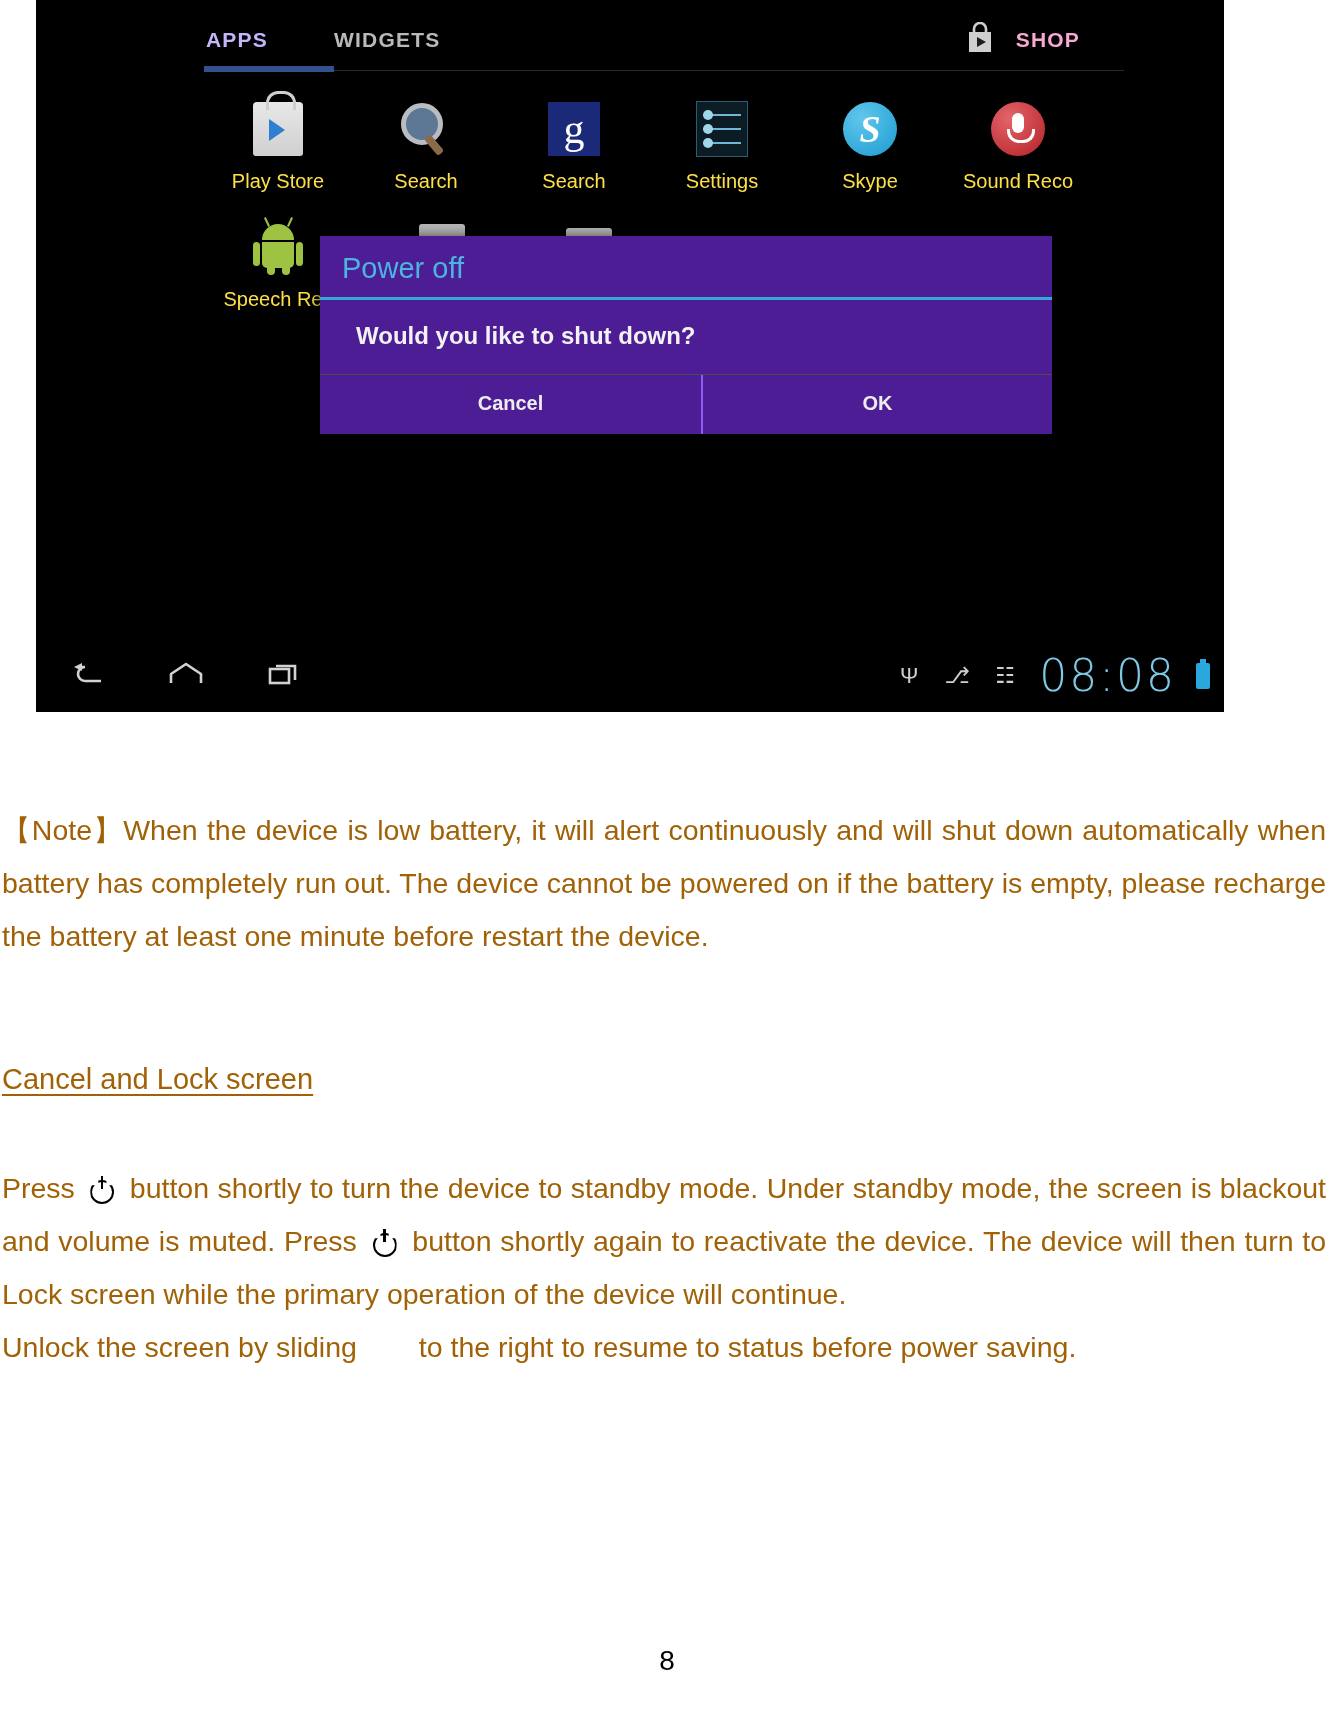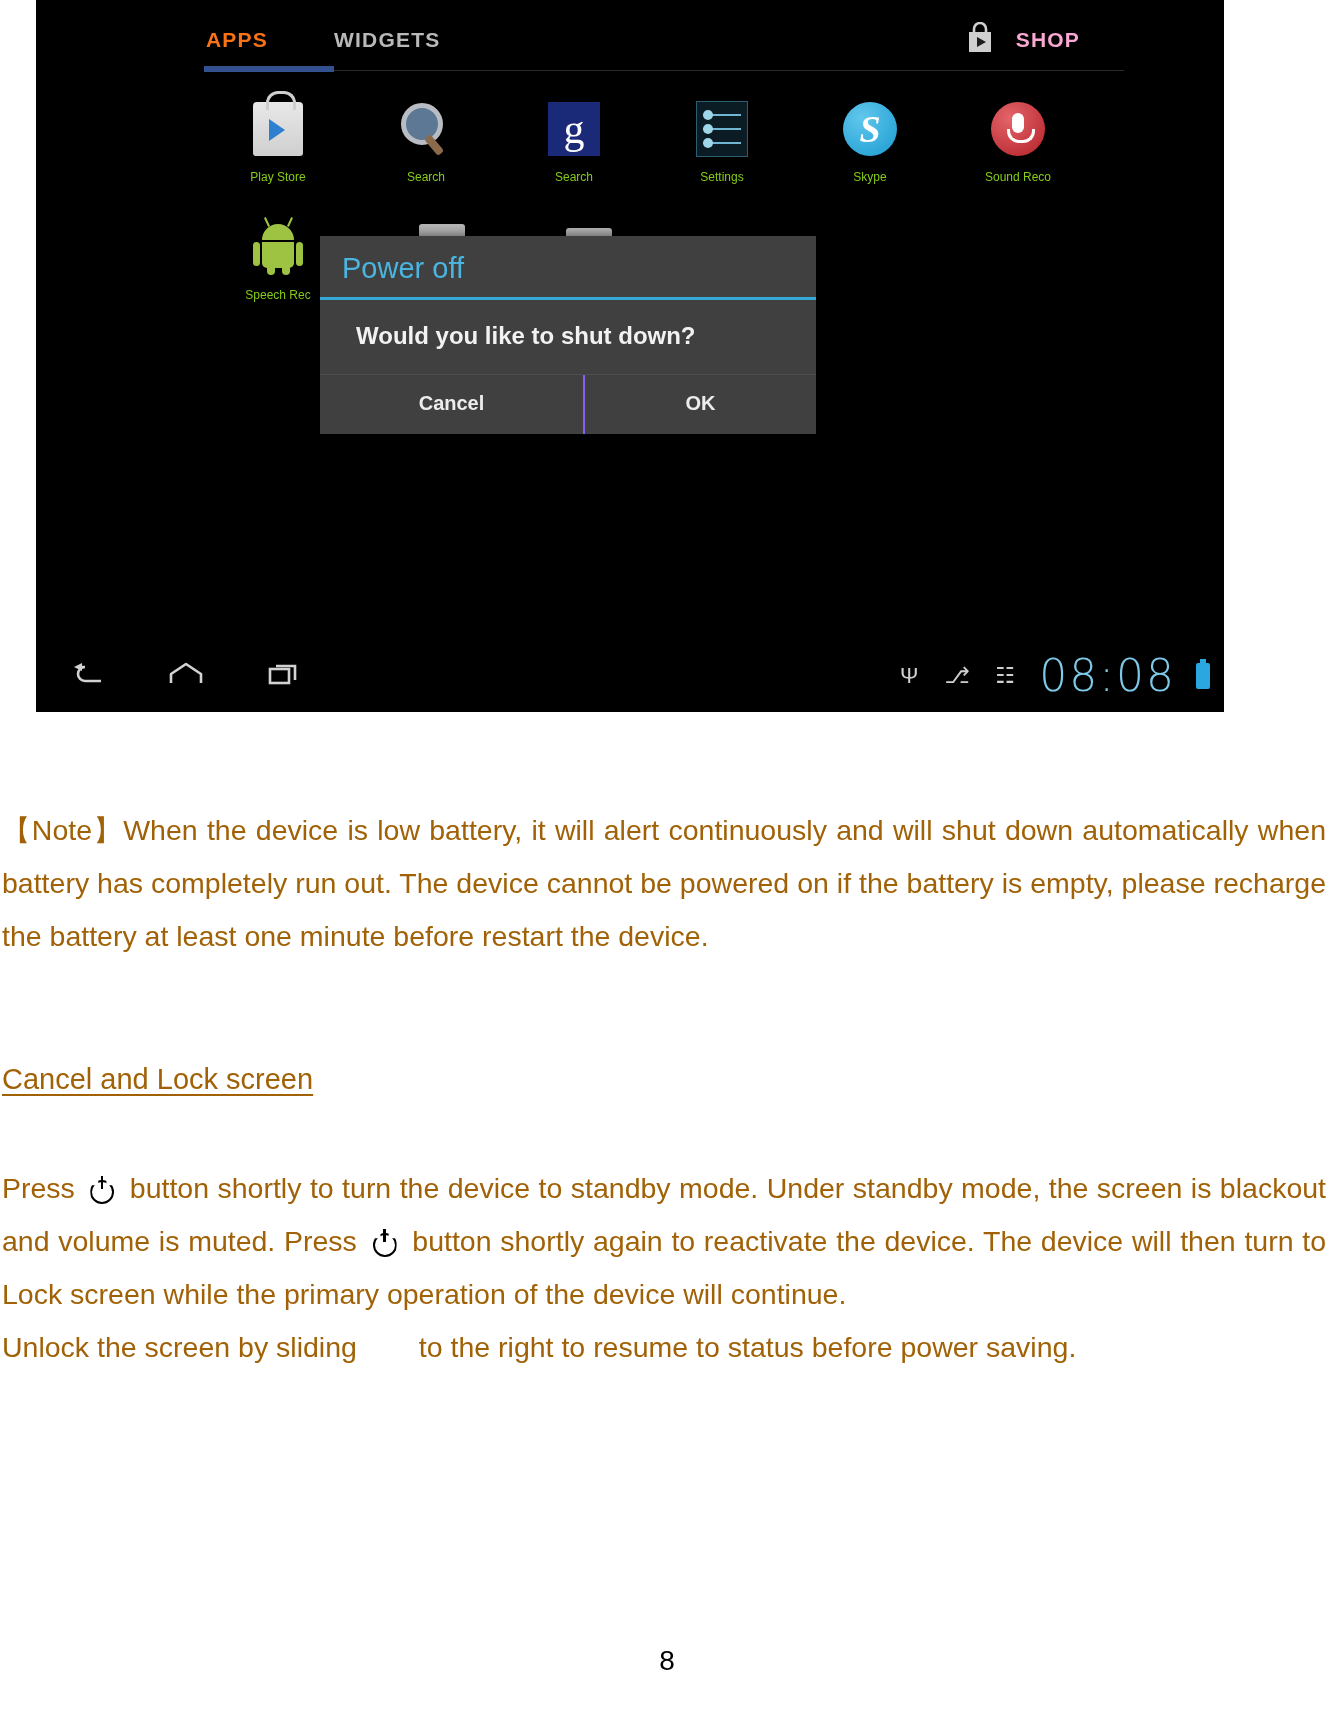--- a/index.html
+++ b/index.html
@@ -35,21 +35,21 @@
     height: 78px;
   }
   .tab {
     position: absolute;
     top: 28px;
     font-size: 21px;
     letter-spacing: 1.2px;
     color: #c9c9c9;
     font-weight: bold;
   }
-  .tab.apps { left: 170px; color: #f97316; }
+  .tab.apps { left: 170px; color: #c4b5fd; }
   .tab.widgets { left: 298px; color: #b9b9b9; }
   .tab-underline {
     position: absolute;
     left: 168px;
     top: 66px;
     width: 130px;
     height: 6px;
     background: #33508f;
   }
   .tab-rule {
@@ -98,22 +98,22 @@
     width: 62px;
     height: 62px;
     margin-top: 6px;
     display: flex;
     align-items: center;
     justify-content: center;
     position: relative;
   }
   .applabel {
     margin-top: 10px;
-    font-size: 12px;
-    color: #84cc16;
+    font-size: 20px;
+    color: #fde047;
     white-space: nowrap;
     overflow: hidden;
     max-width: 146px;
     text-overflow: clip;
   }
 
   
   .ic-playstore {
     width: 50px; height: 54px;
     background: linear-gradient(#e8e8e8, #cfcfcf);
@@ -282,22 +282,22 @@
     border-radius: 3px 3px 0 0;
   }
   .stub.s1 { left: 383px; top: 224px; }
   .stub.s2 { left: 530px; top: 228px; }
 
   
   .dialog {
     position: absolute;
     left: 284px;
     top: 236px;
-    width: 496px;
-    background: #404040;
+    width: 732px;
+    background: #4c1d95;
     box-shadow: 0 2px 14px rgba(0,0,0,.8);
   }
   .dlg-title {
     padding: 16px 22px 12px 22px;
     font-size: 29px;
     color: #49b5e0;
     font-weight: normal;
   }
   .dlg-rule {
     height: 3px;

